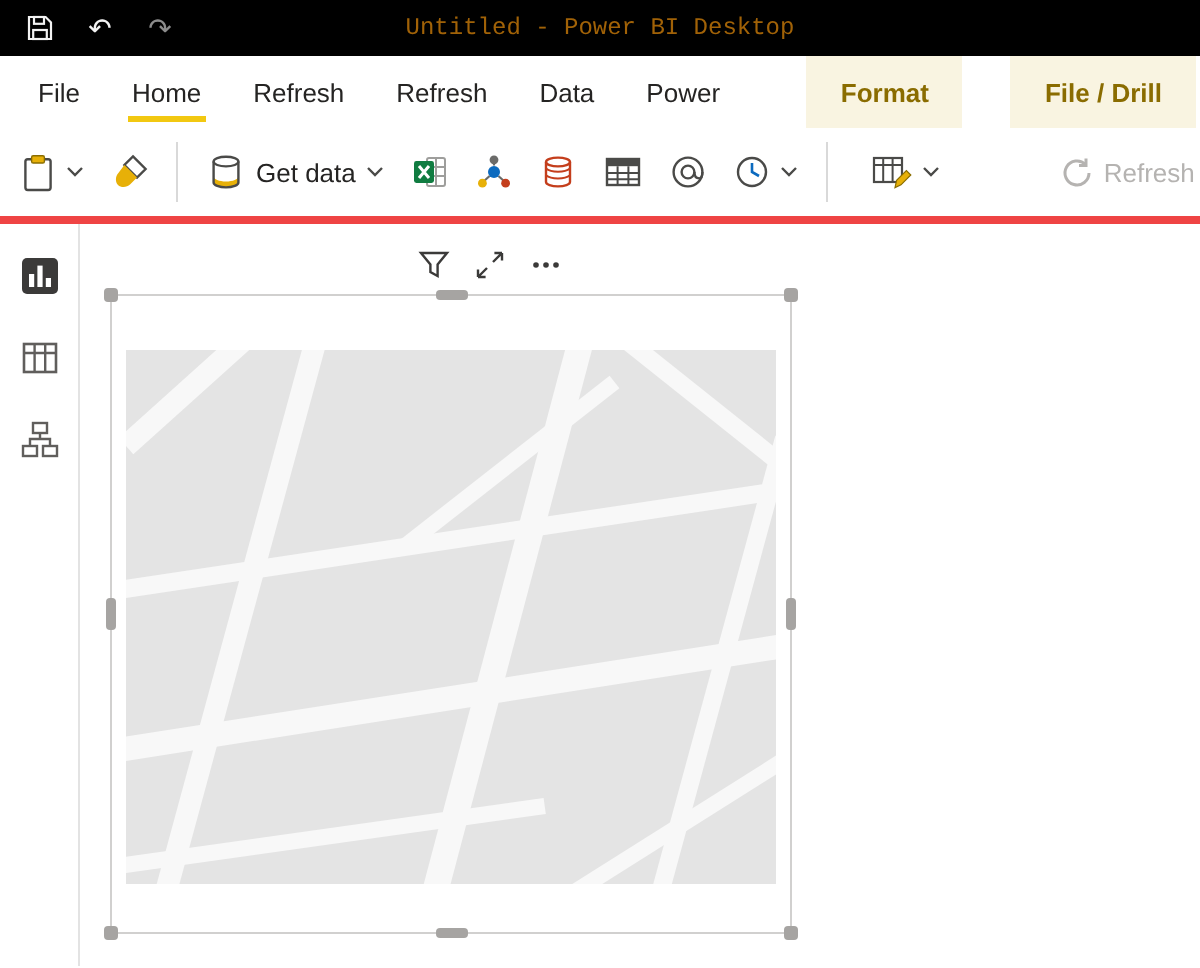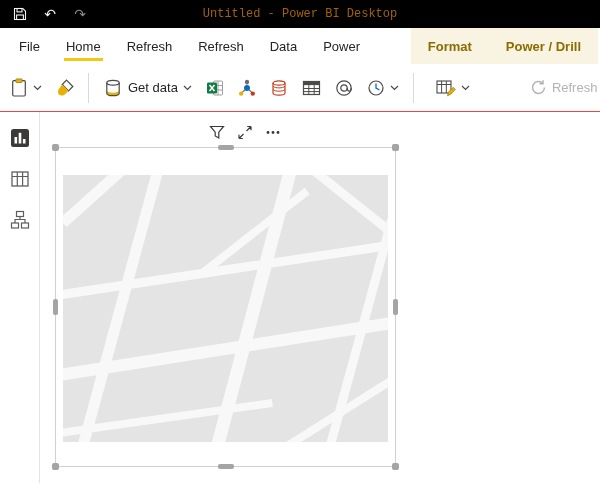--- a/index.html
+++ b/index.html
@@ -20,26 +20,26 @@
   .tb-btn.dim .glyph { color:#8c8c8c; }
   .tb-title { position:absolute; left:0; right:0; text-align:center; color:#a16207; font-size:12px; pointer-events:none;font-family:Liberation Mono, monospace; }
 
   
   .menubar { height:36px; background:#ffffff; display:flex; align-items:stretch; padding-left:6px; }
   .menu-item { position:relative; display:flex; align-items:center; padding:0 13px;
                font-size:13px; color:#252423; cursor:pointer; }
   .menu-item.active { font-weight:400; }
   .menu-item.active::after { content:""; position:absolute; left:11px; right:11px; bottom:3px;
                height:3px; background:#f2c811; }
-  .ctx-tabs { margin-left:auto; display:flex; align-items:stretch; gap:0; padding-right:2px; }
+  .ctx-tabs { margin-left:auto; display:flex; align-items:stretch; gap:24px; padding-right:2px; }
   .ctx-tab { display:flex; align-items:center; padding:0 17px; background:#f9f4e1;
              color:#8a6c00; font-size:13px; font-weight:700; cursor:pointer; white-space:nowrap; }
 
   
-  .ribbon { height:48px; width:600px; background:#ffffff; border-bottom:1px solid #ef4444;
+  .ribbon { height:48px; width:600px; background:#ffffff; border-bottom:4px solid #ef4444;
             display:flex; align-items:center; gap:14px; padding-left:10px;
             white-space:nowrap; overflow:hidden; }
   .rb-btn { display:flex; align-items:center; gap:5px; background:none; border:none; padding:0;
             font-size:13px; color:#252423; cursor:pointer; flex:0 0 auto; }
   .rb-btn.disabled { color:#b5b3b1; cursor:default; }
   .rb-sep { width:1px; height:30px; background:#d9d9d9; flex:0 0 auto; }
   .rb-label { font-size:13px; }
 
   
   .workspace { display:flex; height:371px; background:#ffffff; }
@@ -108,21 +108,21 @@
     <span>Data</span>
   </div>
   <div class="menu-item">
     <span>Power</span>
   </div>
   <div class="ctx-tabs">
     <div class="ctx-tab">
       <span>Format</span>
     </div>
     <div class="ctx-tab">
-      <span>Power / Drill</span>
+      <span>File / Drill</span>
     </div>
   </div>
 </div>
 
 <div class="ribbon">
 
   <button class="rb-btn">
     <svg width="18" height="19" viewBox="0 0 18 19">
       <rect x="2.7" y="2.6" width="12.6" height="15.4" rx="1.2" fill="#fff" stroke="#4a4a48" stroke-width="1.2"></rect>
       <rect x="5.8" y="0.9" width="6.4" height="3.6" rx="0.8" fill="#e7b008" stroke="#8a6d00" stroke-width="0.7"></rect>

